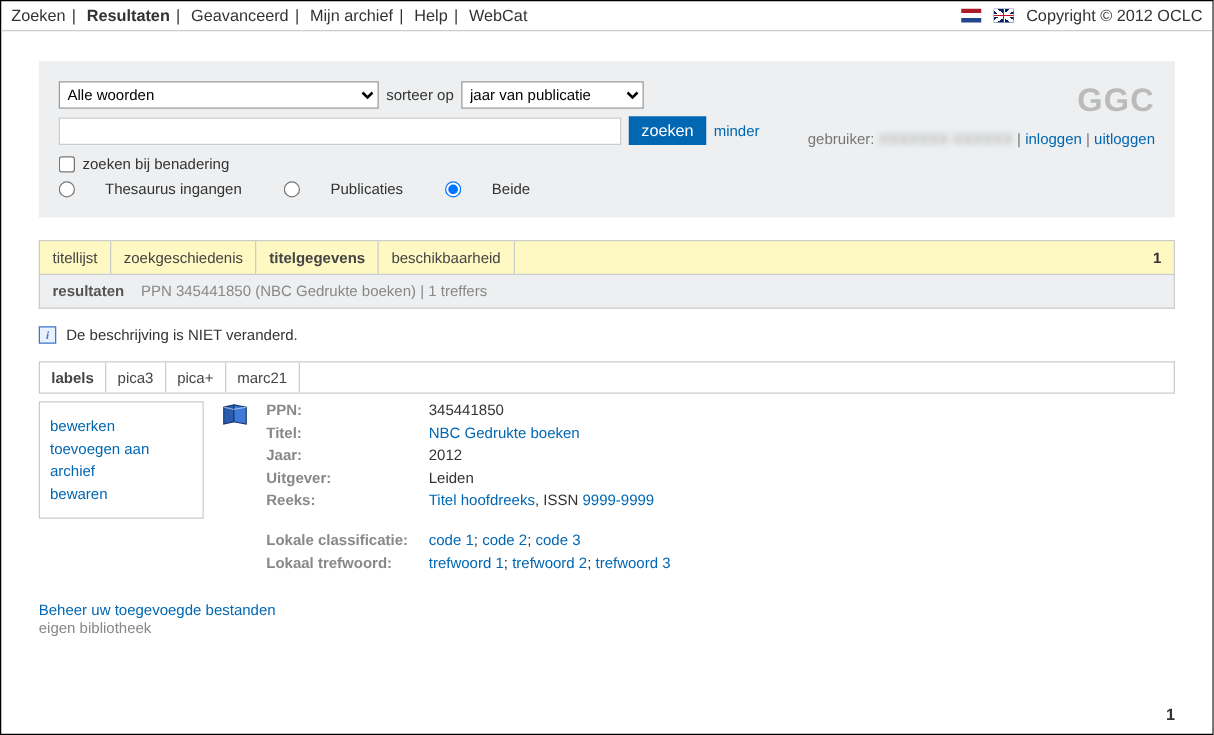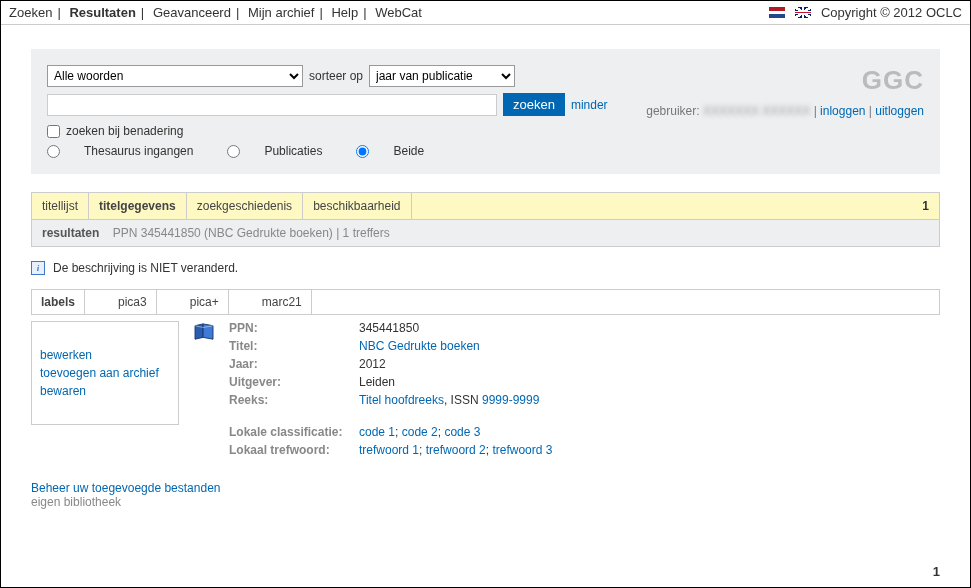--- a/index.html
+++ b/index.html
@@ -35,25 +35,25 @@
 .userline .link { color: #0167b2; }
 .searchflex { display: flex; justify-content: space-between; }
 .tabs { display: flex; border: 1px solid #ccc; margin-top: 18px; background: #fef9c3; }
 .tab { padding: 6px 10px; border-right: 1px solid #ccc; cursor: pointer; color: #444; }
 .tab.active { font-weight: bold; }
 .tabs .count { margin-left: auto; padding: 6px 10px; font-weight: bold; }
 .resultbar { border: 1px solid #ccc; border-top: none; background: #eeeff0; padding: 6px 10px; color: #888; }
 .resultbar .lbl { font-weight: bold; color: #555; margin-right: 10px; }
 .notice { display: flex; align-items: center; gap: 8px; margin: 14px 0; }
 .info-icon { width: 14px; height: 14px; border: 1px solid #3b78ce; display: inline-flex; align-items: center; justify-content: center; font-size: 9px; color: #3b78ce; font-weight: bold; font-style: italic; font-family: serif; background: #e8f0fc; }
-.fmtabs { display: flex; border: 1px solid #ccc; gap: 24px; }
+.fmtabs { display: flex; border: 1px solid #ccc; }
 .fmt { padding: 5px 9px; border-right: 1px solid #ccc; cursor: pointer; color: #444; }
 .fmt.active { font-weight: bold; }
 .detail { display: flex; margin-top: 6px; gap: 14px; }
-.actions { border: 1px solid #ccc; padding: 24px 8px; width: 148px; align-self: flex-start; }
+.actions { border: 1px solid #ccc; padding: 10px 8px; width: 132px; align-self: flex-start; }
 .actions a { display: block; color: #0167b2; text-decoration: none; font-size: 12px; line-height: 1.5; }
 .book-icon { width: 22px; height: 18px; margin-top: 2px; }
 .fields { flex: 1; }
 .frow { display: flex; margin-bottom: 4px; }
 .flabel { width: 130px; color: #888; font-weight: bold; }
 .fval { color: #333; }
 .fval a { color: #0167b2; text-decoration: none; }
 .spacer { height: 14px; }
 .footer-links { margin-top: 20px; }
 .footer-links a { color: #0167b2; text-decoration: none; font-size: 12px; }
@@ -113,22 +113,22 @@
           <span class="blur">XXXXXXX XXXXXX</span> |
           <a href="#" class="link">inloggen</a> |
           <a href="#" class="link">uitloggen</a>
         </div>
       </div>
     </div>
   </div>
 
   <div class="tabs">
     <div class="tab">titellijst</div>
+    <div class="tab">zoekgeschiedenis</div>
     <div class="tab active">titelgegevens</div>
-    <div class="tab">zoekgeschiedenis</div>
     <div class="tab">beschikbaarheid</div>
     <div class="count">1</div>
   </div>
   <div class="resultbar">
     <span class="lbl">resultaten</span>
     <span>PPN 345441850 (NBC Gedrukte boeken)  |  1 treffers</span>
   </div>
 
   <div class="notice">
     <span class="info-icon">i</span>

